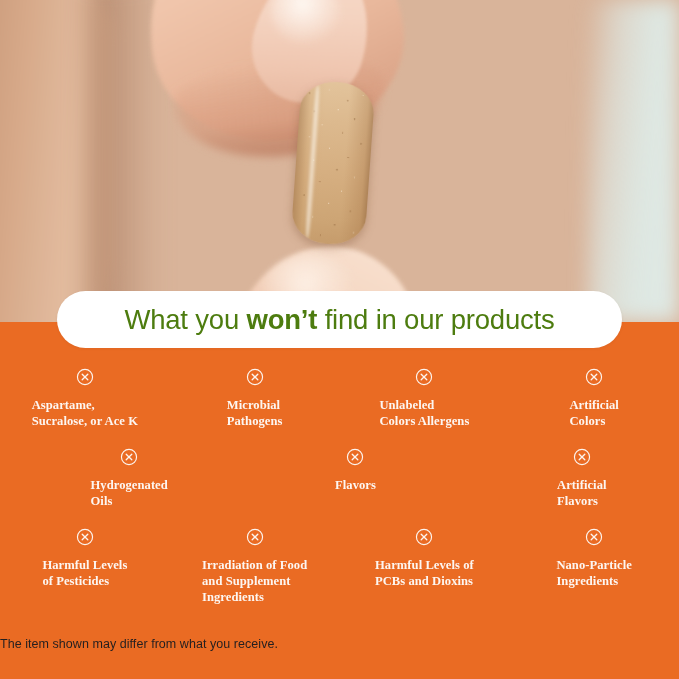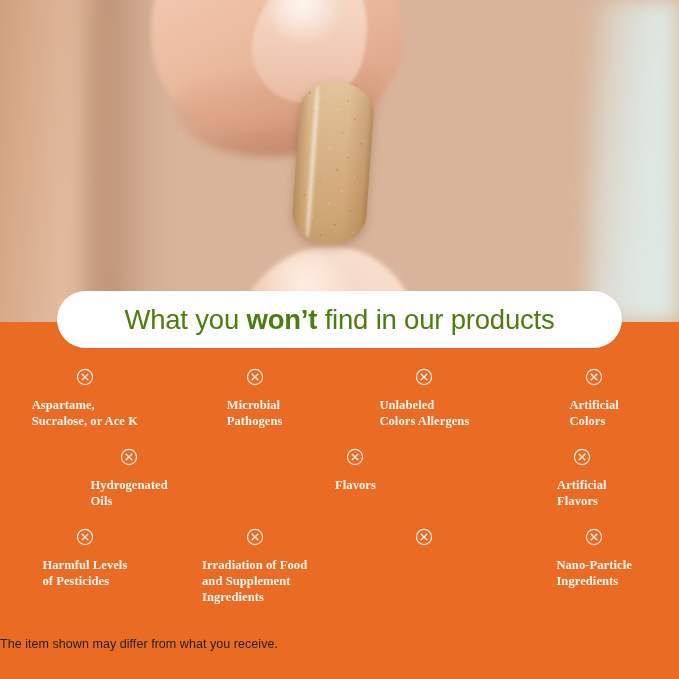--- a/index.html
+++ b/index.html
@@ -433,20 +433,22 @@
         <div class="cell-label">Irradiation of Food
 and Supplement
 Ingredients</div>
       </div>
       <div class="cell">
         <svg class="x-icon" viewBox="0 0 20 20">
           <circle cx="10" cy="10" r="8.4"></circle>
             <line x1="6.9" y1="6.9" x2="13.1" y2="13.1"></line>
             <line x1="13.1" y1="6.9" x2="6.9" y2="13.1"></line>
         </svg>
+        <div class="cell-label">Harmful Levels of
+PCBs and Dioxins</div>
       </div>
       <div class="cell">
         <svg class="x-icon" viewBox="0 0 20 20">
           <circle cx="10" cy="10" r="8.4"></circle>
             <line x1="6.9" y1="6.9" x2="13.1" y2="13.1"></line>
             <line x1="13.1" y1="6.9" x2="6.9" y2="13.1"></line>
         </svg>
         <div class="cell-label">Nano-Particle
 Ingredients</div>
       </div>

